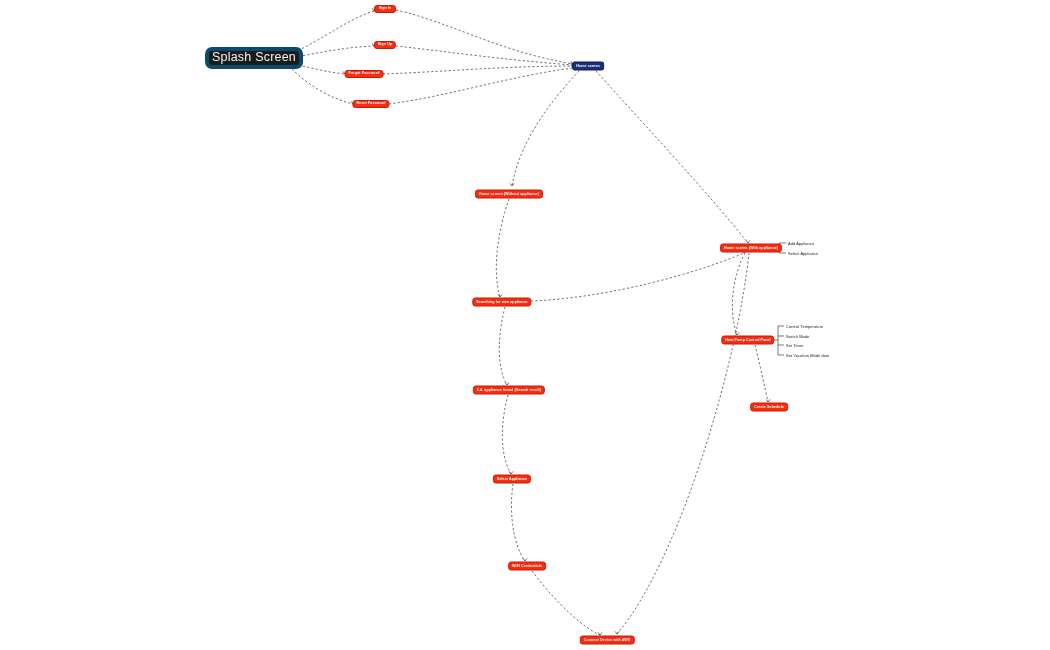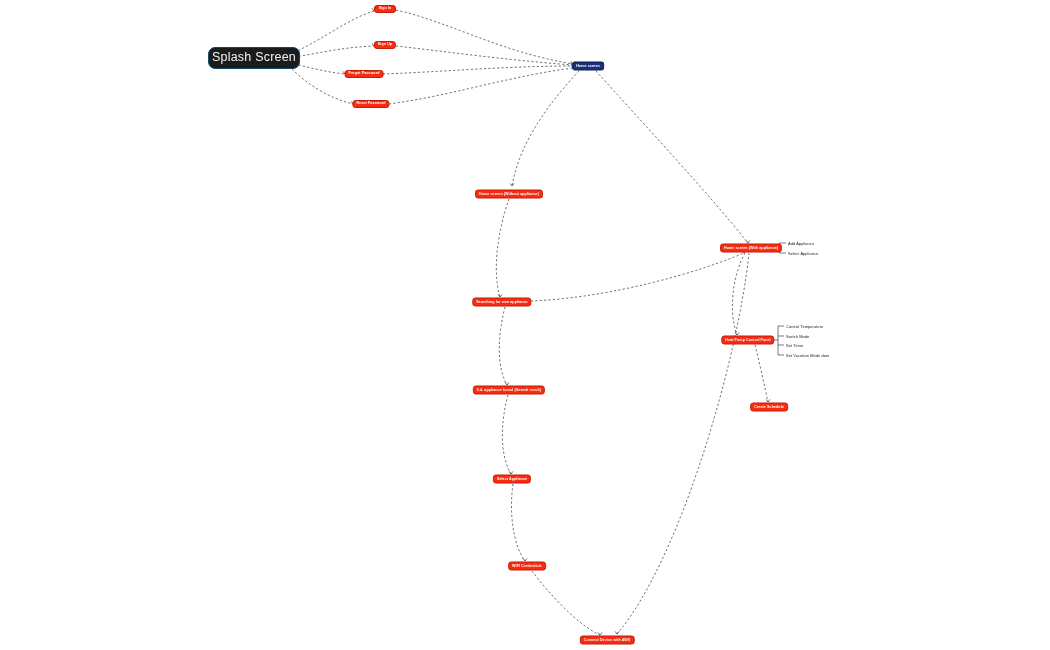--- a/index.html
+++ b/index.html
@@ -37,21 +37,21 @@
     border:1px solid #101d52;
     border-radius:2.5px;
     color:#ffffff;
     font-size:3.6px;
     font-weight:700;
     letter-spacing:.1px;
     padding:0 3px;
   }
   .node.dark{
     background:#1b1b1b;
-    border:1px solid #0c4a6e;
+    border:4px solid #0c4a6e;
     border-radius:7px;
     color:#f2f2f2;
     font-size:12.5px;
     font-weight:400;
     letter-spacing:.2px;
     padding:0 3px;
   }
   .leaf{
     position:absolute;
     transform:translate(0,-50%);

